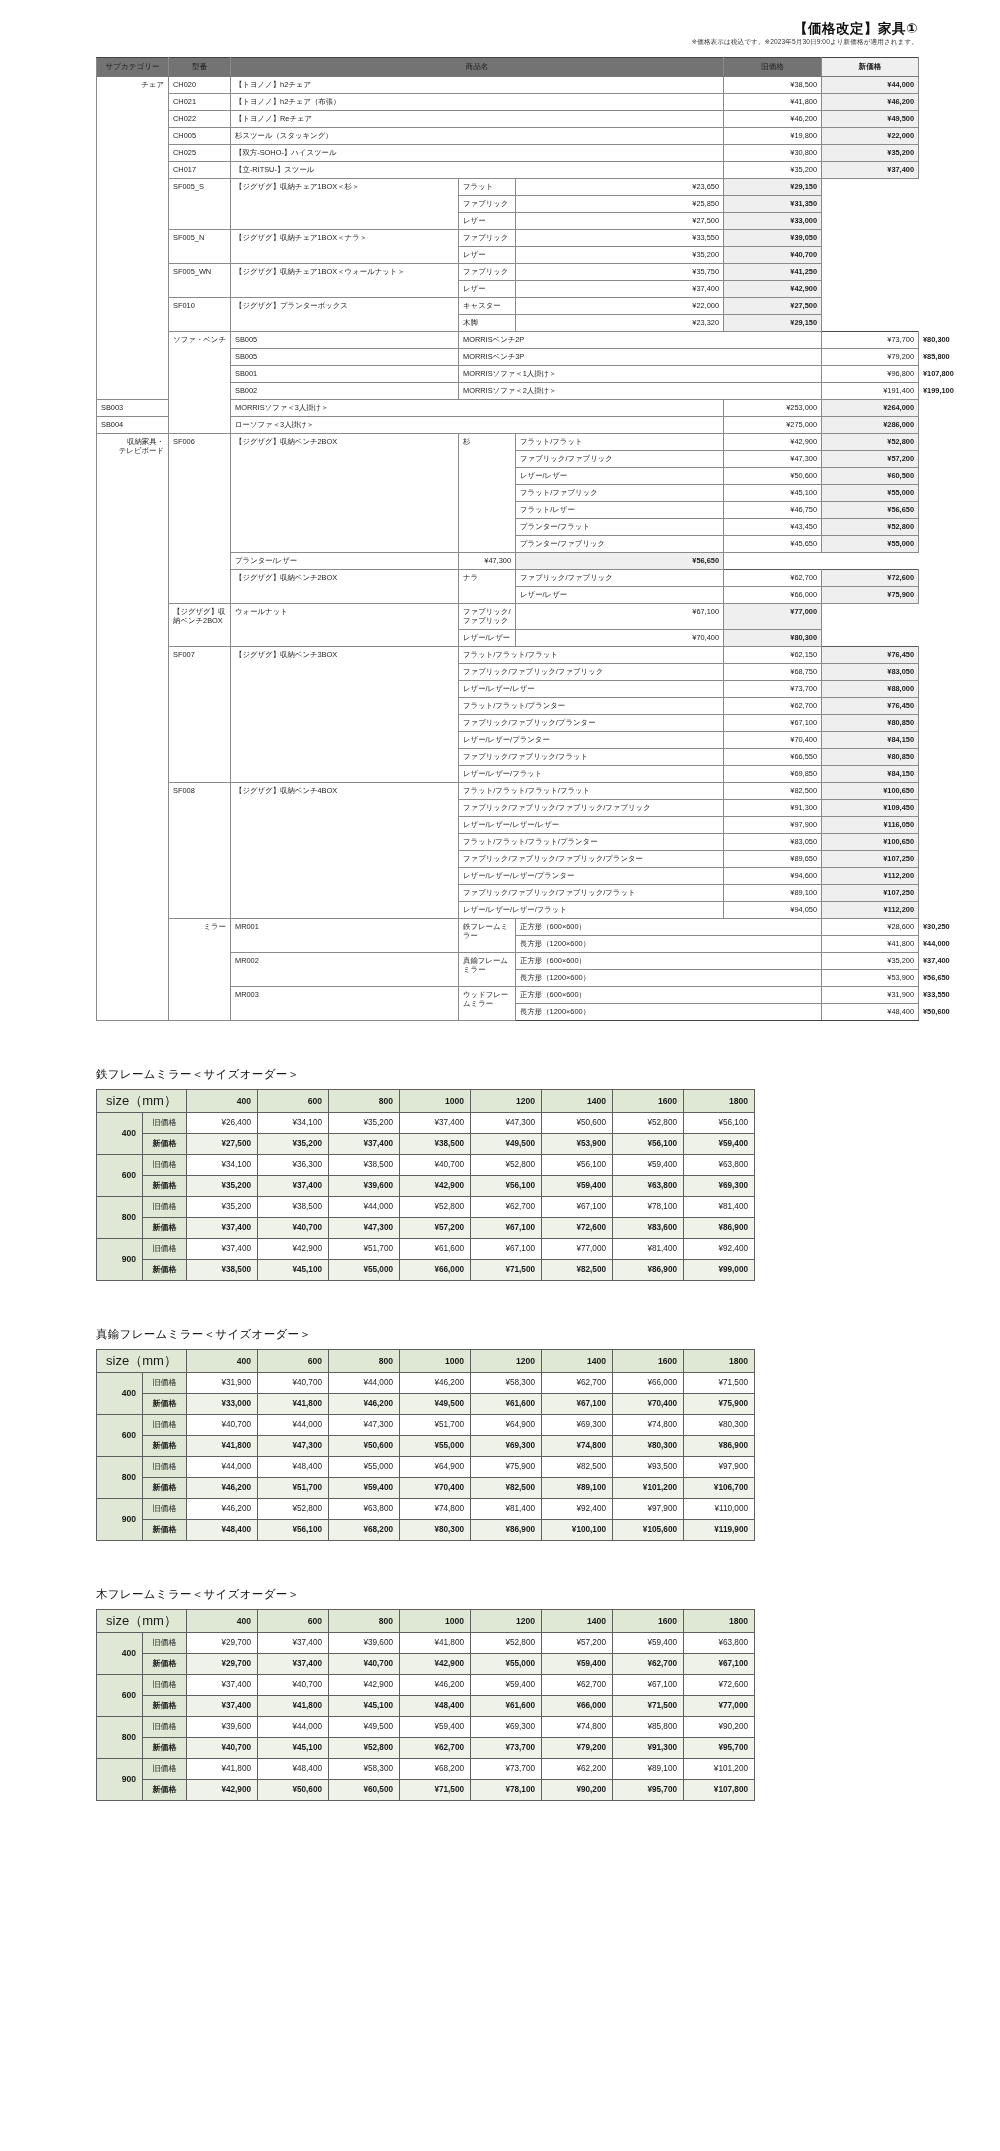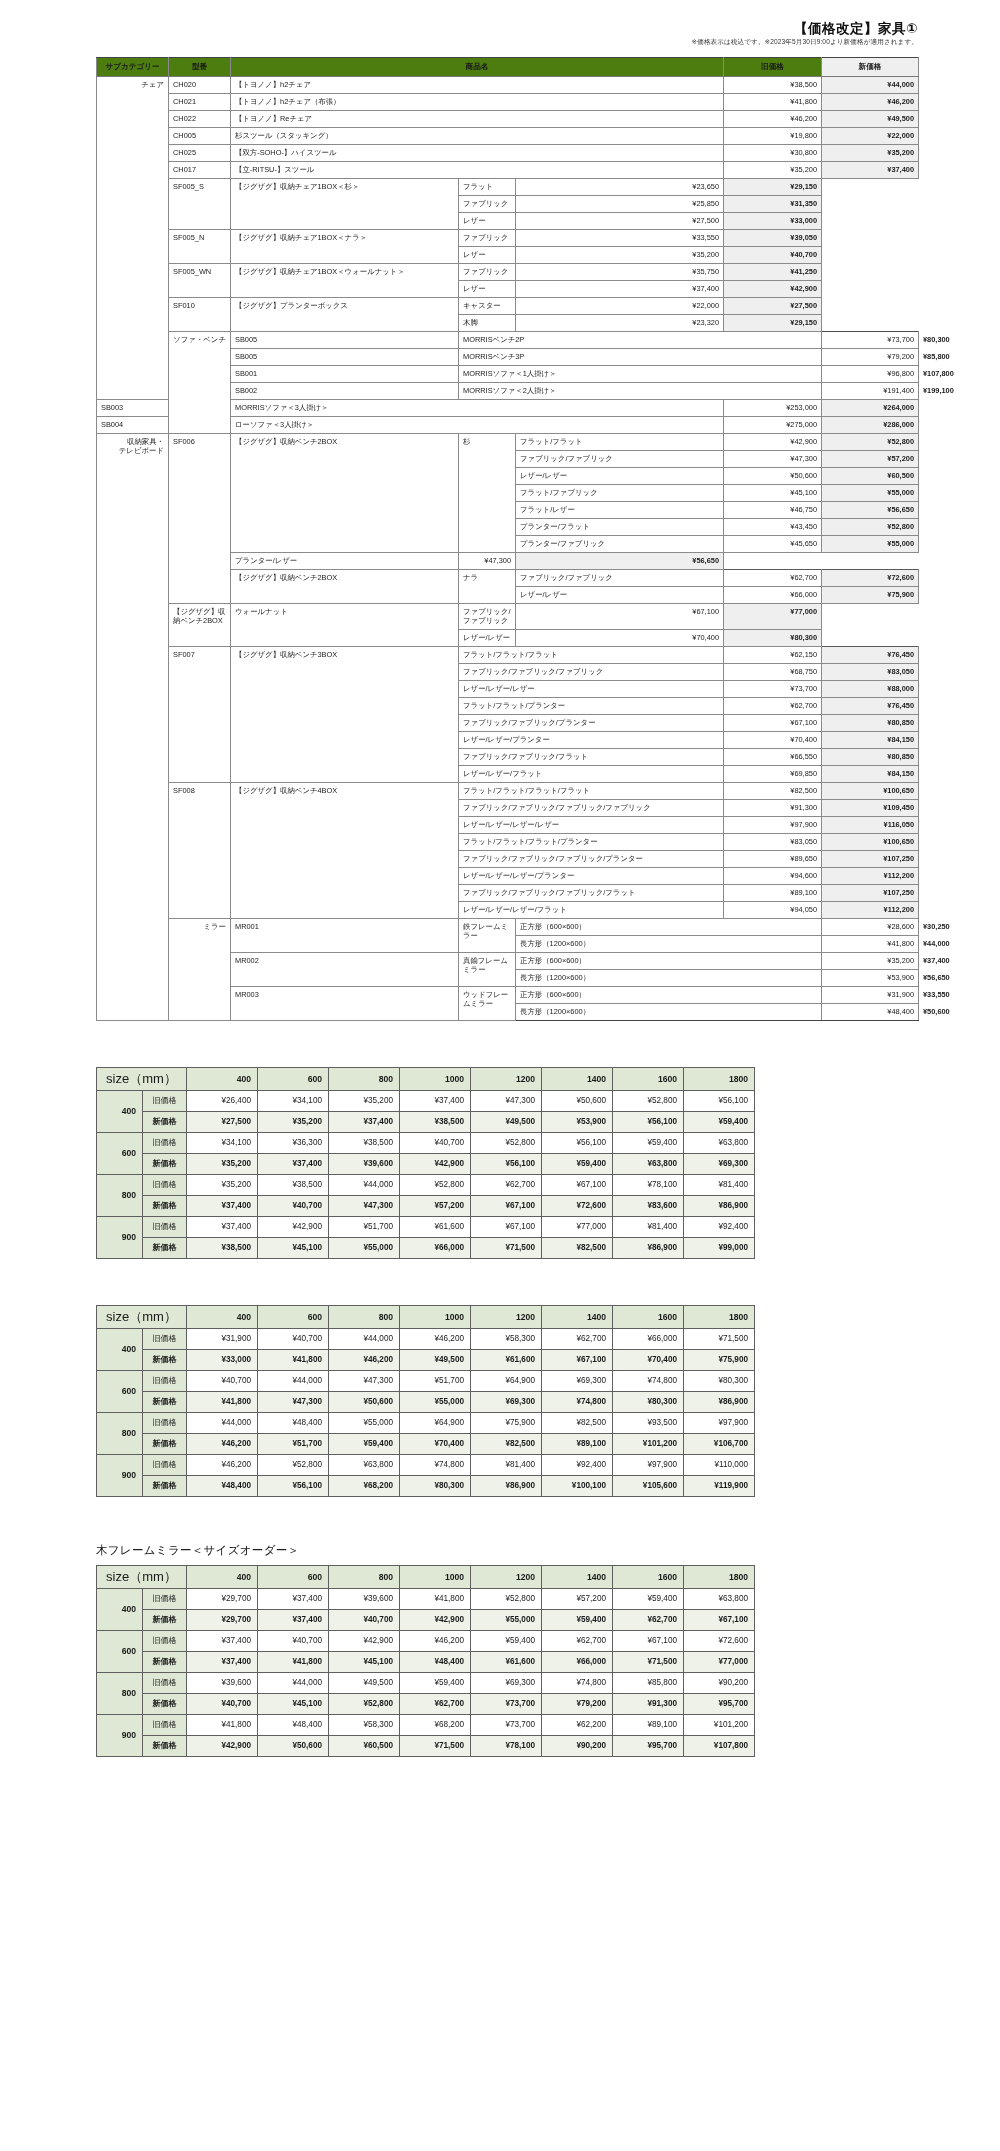--- a/index.html
+++ b/index.html
@@ -56,22 +56,22 @@
 
   table.main th, table.main td {
     border: 0.6px solid #8a8a8a;
     padding: 3px 4px;
     vertical-align: top;
     line-height: 1.25;
     height: 17px;
   }
   table.main thead th {
     text-align: center;
-    font-weight: bold;
-    background: #4d7c0f;
+    font-weight: normal;
+    background: #737373;
     border-top: 1.6px solid #444;
     border-bottom: 1.6px solid #777;
     height: 19px;
     vertical-align: middle;
     font-size: 7.6px;
   }
   table.main thead th.new-h {
     background: #efefef;
     font-weight: bold;
   }
@@ -496,20 +496,21 @@
             <td class="var" colspan="2">長方形（1200×600）</td>
             <td class="price">¥48,400</td>
             <td class="price newp">¥50,600</td>
           </tr>
         </tbody>
     </table>
   </div>
 
   <div id="size-sections">
       <div class="size-section">
+        <div class="size-title">鉄フレームミラー＜サイズオーダー＞</div>
         <table class="size">
           <colgroup>
             <col class="s-lbl">
             <col class="s-kind">
             <col class="s-val">
             <col class="s-val">
             <col class="s-val">
             <col class="s-val">
             <col class="s-val">
             <col class="s-val">
@@ -619,20 +620,21 @@
               <td class="v">¥66,000</td>
               <td class="v">¥71,500</td>
               <td class="v">¥82,500</td>
               <td class="v">¥86,900</td>
               <td class="v">¥99,000</td>
             </tr>
           </tbody>
         </table>
       </div>
       <div class="size-section">
+        <div class="size-title">真鍮フレームミラー＜サイズオーダー＞</div>
         <table class="size">
           <colgroup>
             <col class="s-lbl">
             <col class="s-kind">
             <col class="s-val">
             <col class="s-val">
             <col class="s-val">
             <col class="s-val">
             <col class="s-val">
             <col class="s-val">

